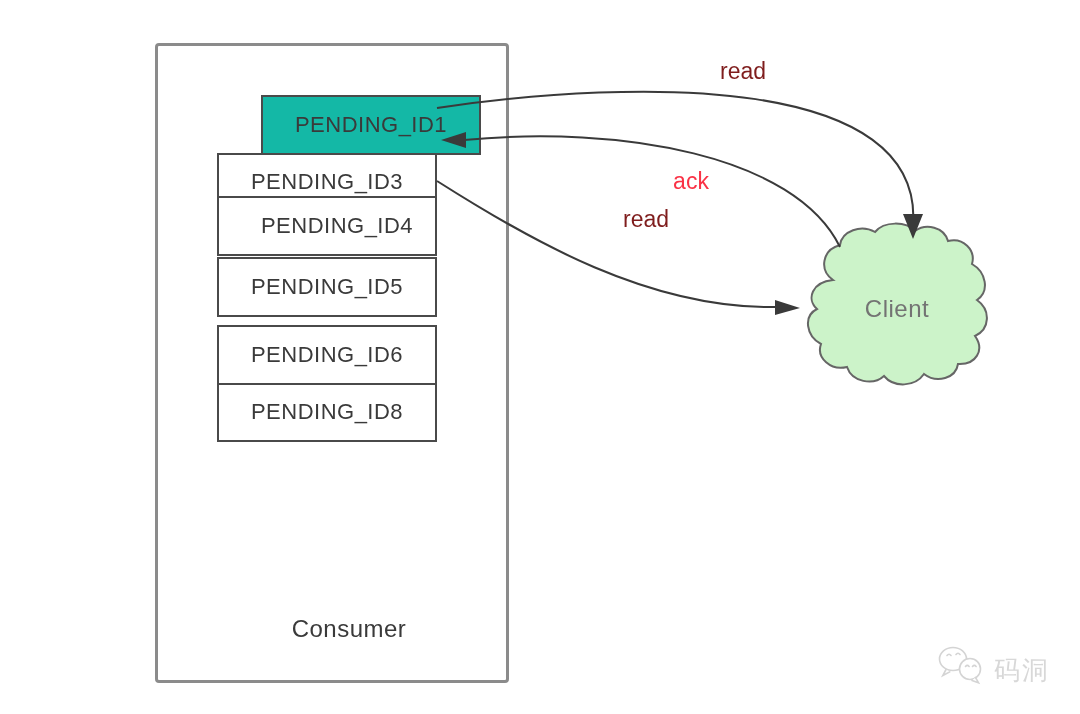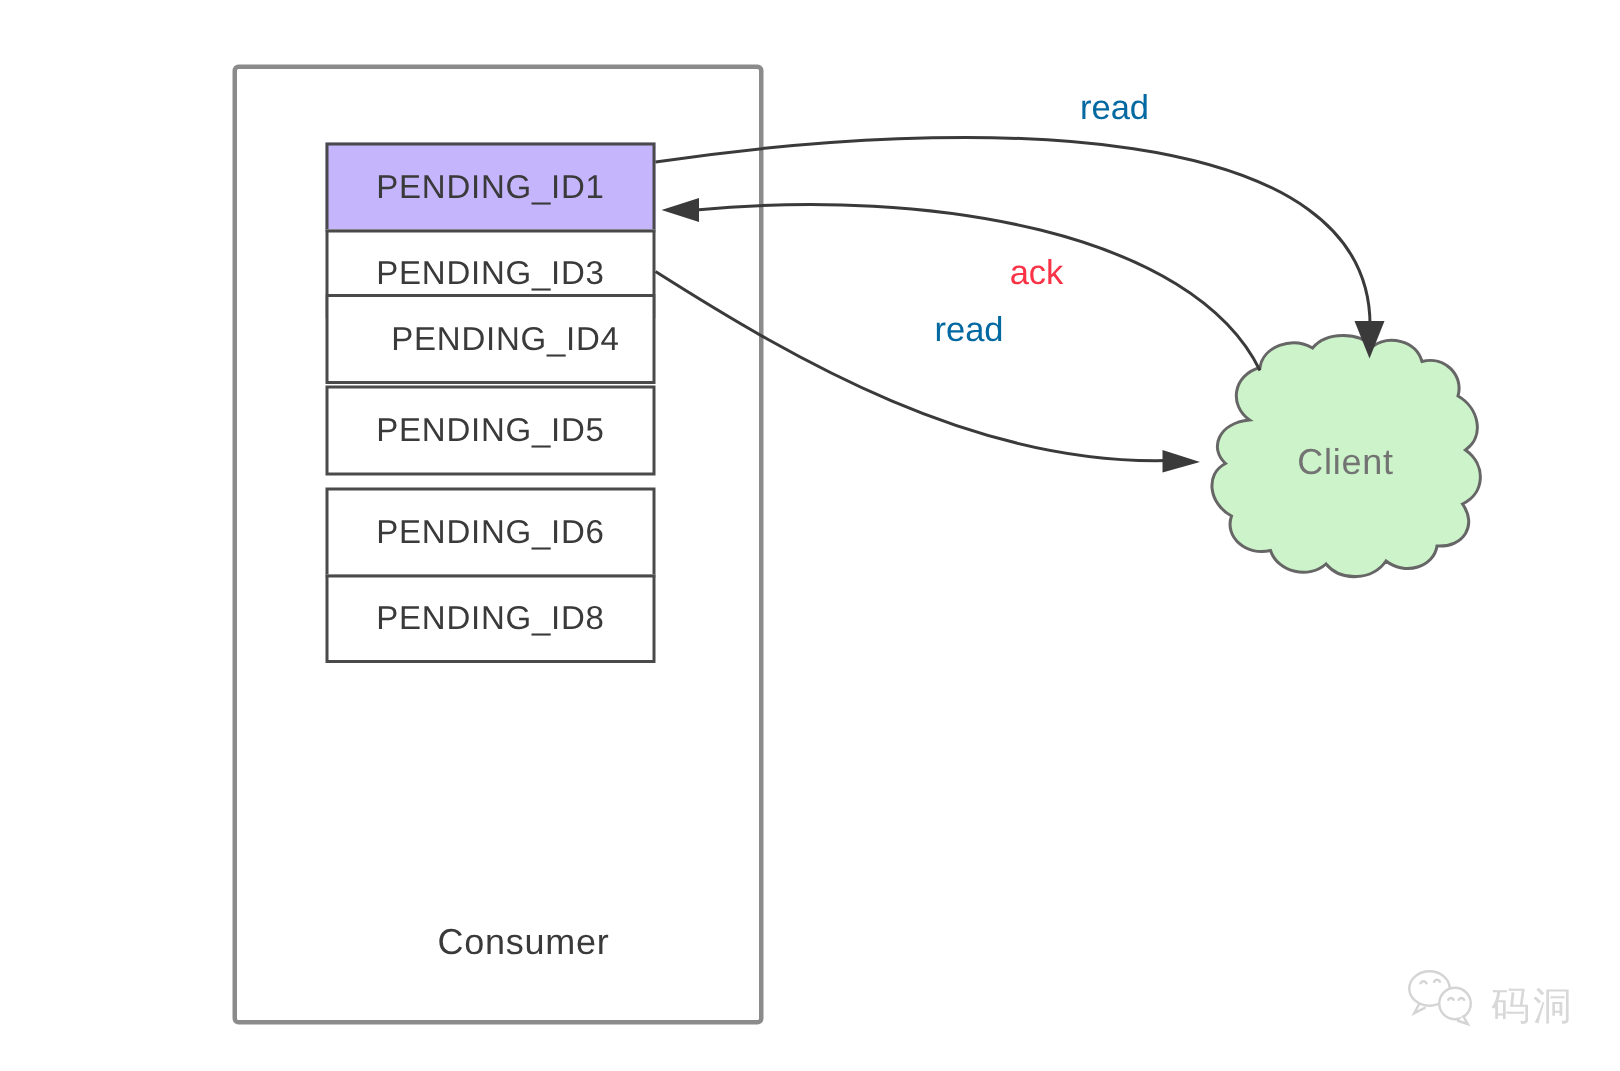--- a/index.html
+++ b/index.html
@@ -20,21 +20,21 @@
   .queue{
     position:absolute;left:217px;top:95px;width:220px;height:462px;
   }
   .pending-row{
     position:absolute;left:0;width:220px;height:59.5px;
     border:2px solid #4a4a4a;background:#ffffff;
     box-sizing:border-box;
     display:flex;align-items:center;justify-content:center;
     font-size:22px;color:#3a3a3a;letter-spacing:0.5px;
   }
-  .pending-row:nth-child(1){top:0;background:#c4b5fd;}
+  .pending-row:nth-child(1){top:0;background:#14b8a6;margin-left:44px;}
   .pending-row:nth-child(2){top:57.5px;}
   .pending-row:nth-child(3){top:101px;padding-left:20px;}
   .pending-row:nth-child(4){top:162px;}
   .pending-row:nth-child(5){top:230px;}
   .pending-row:nth-child(6){top:287.5px;text-align:center;}
   .pending-row:nth-child(7){top:345px;}
   .pending-row:nth-child(8){top:398px;text-decoration:underline;}
 
   .consumer-label{
     position:absolute;left:155px;top:615px;width:388px;
@@ -42,21 +42,21 @@
   }
   svg.diagram-layer{
     position:absolute;left:0;top:0;z-index:1;pointer-events:none;
   }
   .client-label{
     position:absolute;left:837px;top:295px;width:120px;z-index:2;
     text-align:center;font-size:24px;color:#737373;letter-spacing:0.5px;
   }
   .arrow-label{
     position:absolute;z-index:2;width:90px;text-align:center;
-    font-size:23px;color:#0369a1;
+    font-size:23px;color:#7f1d1d;
   }
   .arrow-label.read-top{left:698px;top:58px;}
   .arrow-label.ack{left:646px;top:168px;color:#fa3246;}
   .arrow-label.read-bottom{left:601px;top:206px;}
 
   .watermark{
     position:absolute;left:936px;top:644px;z-index:2;
     display:flex;align-items:flex-end;gap:6px;
   }
   .watermark-text{

